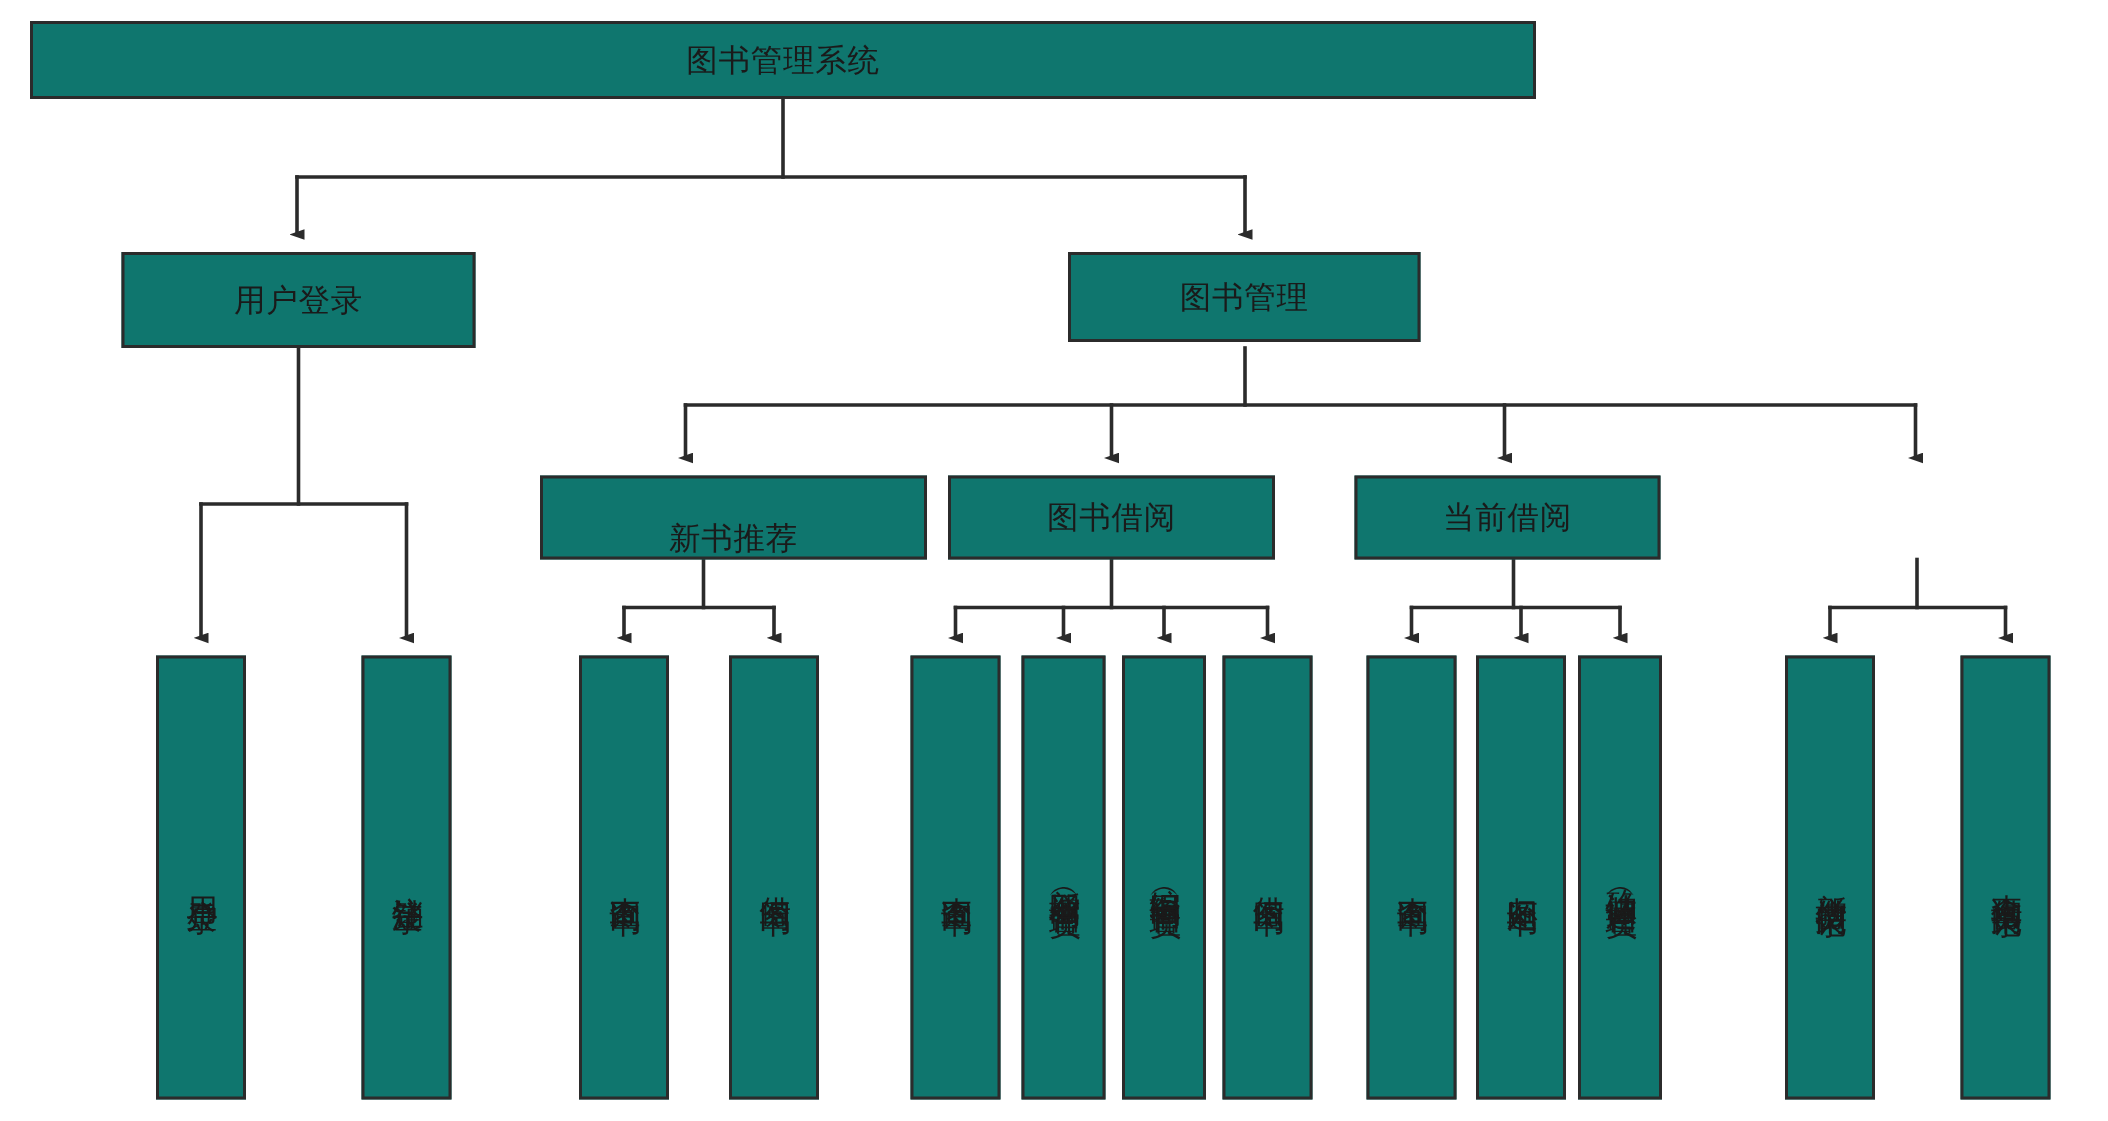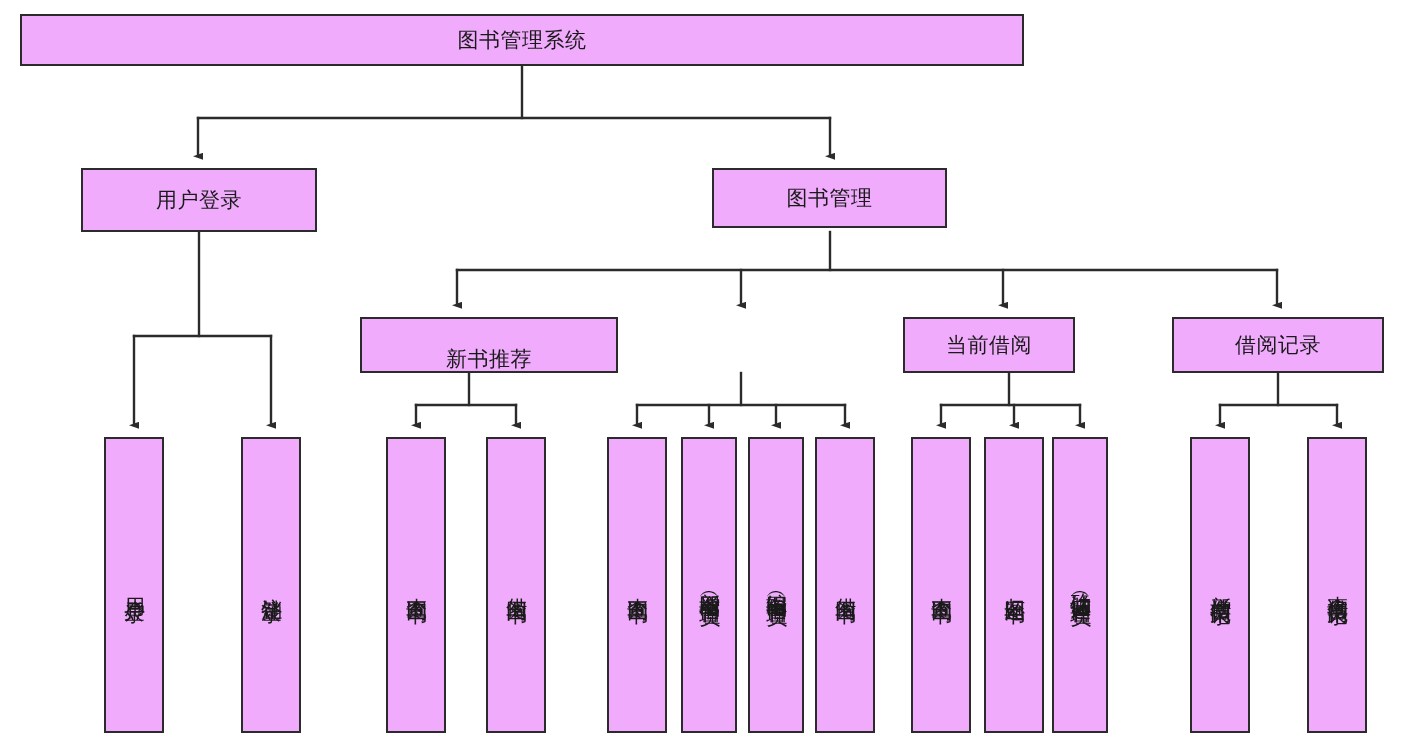--- a/index.html
+++ b/index.html
@@ -22,21 +22,21 @@
   svg.diagram-canvas {
     position: absolute;
     top: 0; left: 0;
     width: 1405px;
     height: 747px;
   }
   .node-box {
     position: absolute;
     box-sizing: border-box;
     border: 2px solid #2b2b2b;
-    background: #f0abfc;
+    background: #0f766e;
     display: flex;
     align-items: center;
     justify-content: center;
     color: #1a1a1a;
   }
   .node-label-h {
     font-size: 21px;
     line-height: 1.15;
     letter-spacing: 0.5px;
     white-space: nowrap;
@@ -132,25 +132,25 @@
   <div class="node-box" style="left: 81px; top: 168px; width: 236px; height: 64px;">
     <span class="node-label-h">用户登录</span>
   </div>
   <div class="node-box" style="left: 712px; top: 168px; width: 235px; height: 60px;">
     <span class="node-label-h">图书管理</span>
   </div>
 
   <div class="node-box" style="left: 360px; top: 317px; width: 258px; height: 56px; align-items: flex-end;">
     <span class="node-label-h">新书推荐</span>
   </div>
-  <div class="node-box" style="left: 903px; top: 317px; width: 172px; height: 56px;">
+  <div class="node-box" style="left: 632px; top: 317px; width: 218px; height: 56px;">
+    <span class="node-label-h">图书借阅</span>
+  </div>
+  <div class="node-box" style="left: 903px; top: 317px; width: 204px; height: 56px;">
     <span class="node-label-h">当前借阅</span>
-  </div>
-  <div class="node-box" style="left: 1172px; top: 317px; width: 212px; height: 56px;">
-    <span class="node-label-h">借阅记录</span>
   </div>
 
   <div class="node-box" style="left: 104px; top: 437px; width: 60px; height: 296px;">
     <span class="node-label-v">用户登录</span>
   </div>
   <div class="node-box" style="left: 241px; top: 437px; width: 60px; height: 296px;">
     <span class="node-label-v">注销登录</span>
   </div>
   <div class="node-box" style="left: 386px; top: 437px; width: 60px; height: 296px;">
     <span class="node-label-v">查询图书</span>

